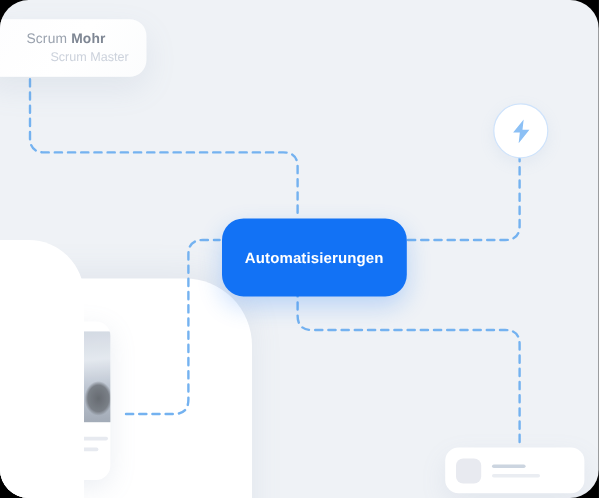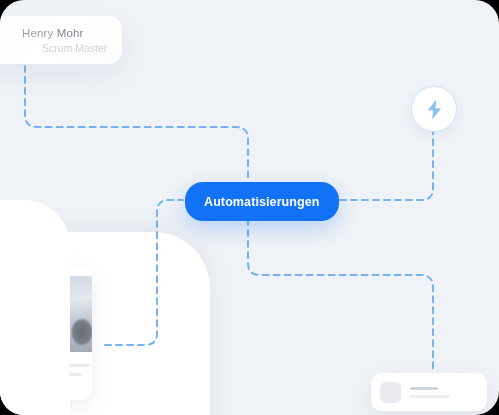--- a/index.html
+++ b/index.html
@@ -105,36 +105,36 @@
     flex-direction: column;
     justify-content: center;
   }
   .person-name {
     font-size: 11.5px;
     color: #9aa2ae;
     letter-spacing: .15px;
     line-height: 15px;
     white-space: nowrap;
   }
-  .person-name .ln { font-weight: 400; color: #7e8693; }
+  .person-name .ln { font-weight: 700; color: #7e8693; }
   .person-role {
     font-size: 10.5px;
     color: #ccd2dc;
     line-height: 14px;
     white-space: nowrap;
     margin-left: 20px;
   }
 
   
   .pill {
     position: absolute;
     left: 185px;
     top: 182px;
     height: 35px;
-    padding: 2px 19px;
+    padding: 15px 19px;
     display: flex;
     align-items: center;
     justify-content: center;
     background: #1272f5;
     border-radius: 18px;
     color: #ffffff;
     font-size: 12.5px;
     font-weight: 700;
     letter-spacing: .1px;
     white-space: nowrap;
@@ -211,21 +211,21 @@
 
       <path d="M105,345 L145,345 Q157,345 157,333 L157,212 Q157,200 169,200 L183,200"></path>
 
       <path d="M307,200 L421,200 Q433,200 433,188 L433,132"></path>
 
       <path d="M248,219 L248,263 Q248,275 260,275 L421,275 Q433,275 433,287 L433,370"></path>
     </g>
   </svg>
 
   <div class="person-card">
-    <div class="person-name"><span>Henry </span><span class="ln">Mohr</span></div>
+    <div class="person-name"><span>Scrum </span><span class="ln">Mohr</span></div>
     <div class="person-role">Scrum Master</div>
   </div>
 
   <div class="pill">Automatisierungen</div>
 
   <div class="bolt-badge">
     <svg width="17" height="21" viewBox="0 0 17 21">
       <path d="M10.4 0.6 L1.6 11.4 L7.2 11.4 L6.2 20.4 L15.2 9.2 L9.4 9.2 Z" fill="#8cc0f5"></path>
     </svg>
   </div>

